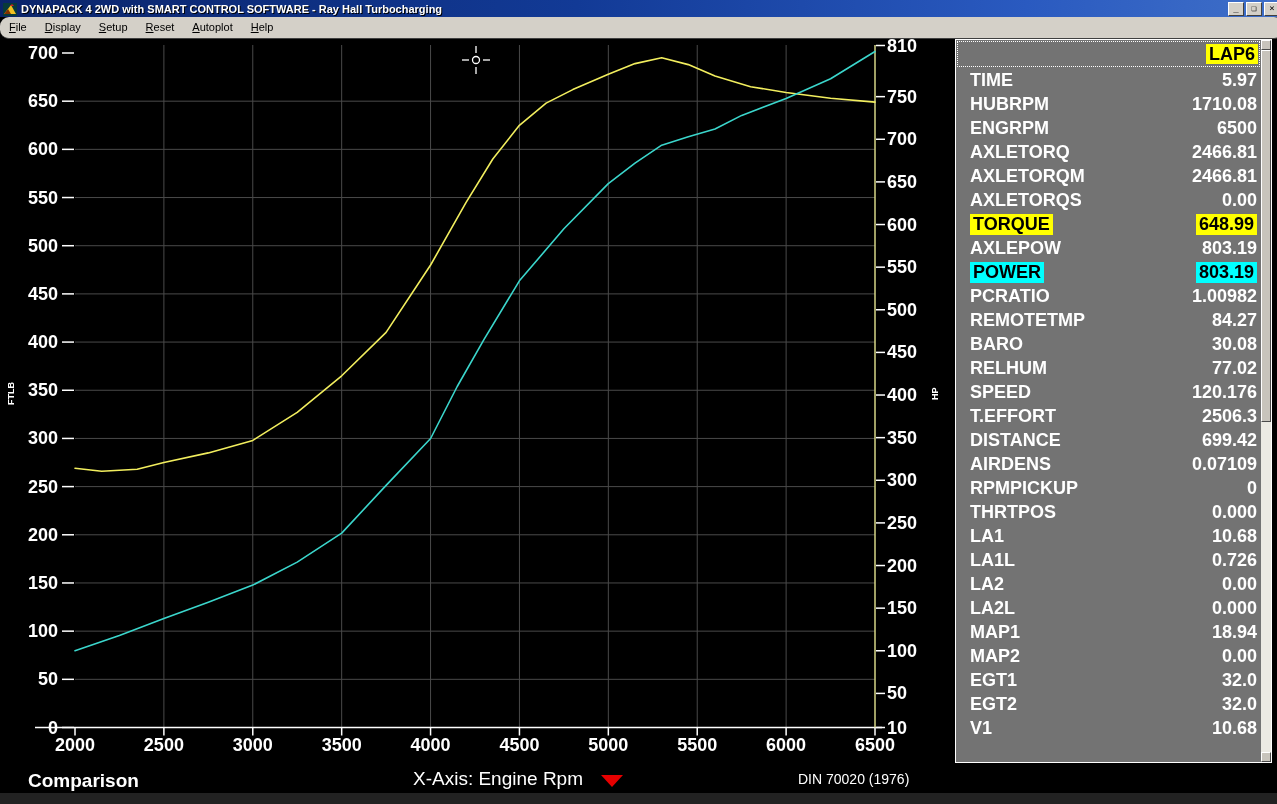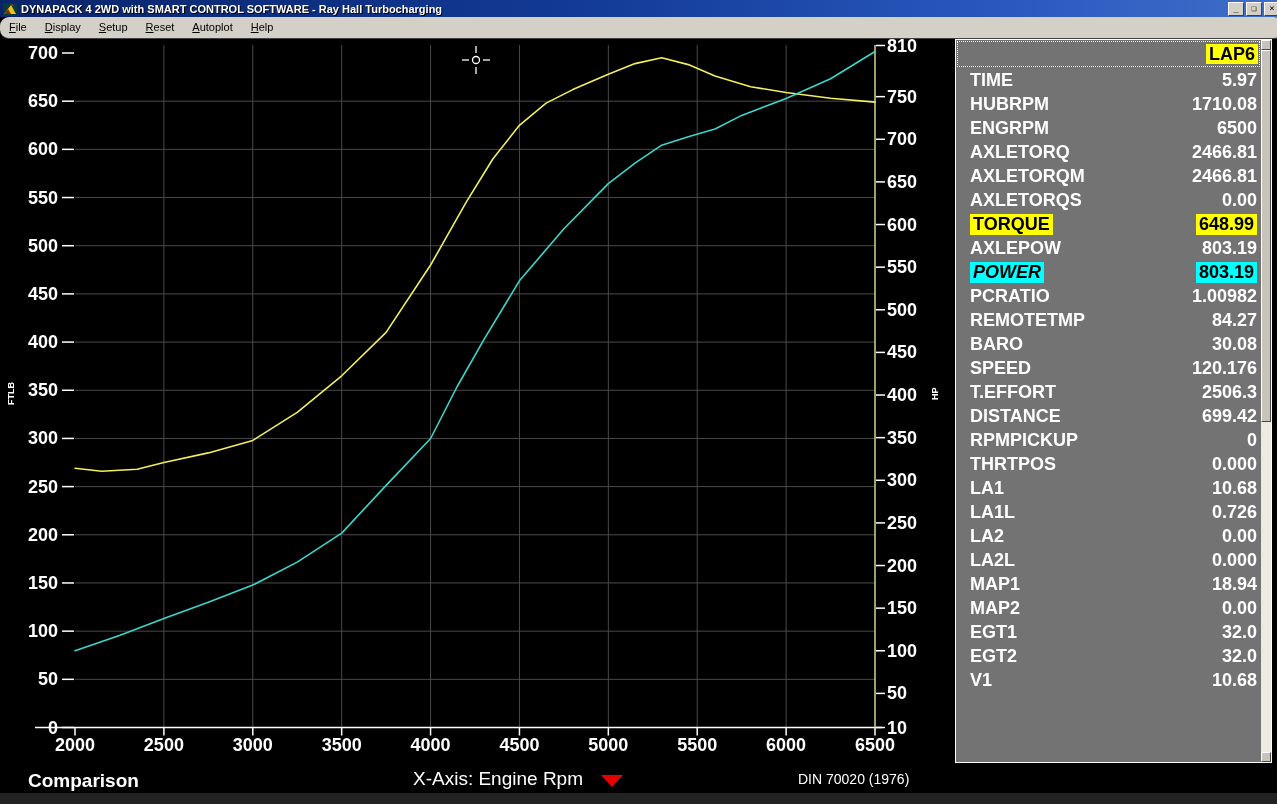--- a/index.html
+++ b/index.html
@@ -234,46 +234,54 @@
       </div>
       <div class="panel-row">
         <span class="hl" style="background: rgb(255, 255, 0);">TORQUE</span>
         <span class="hl" style="background: rgb(255, 255, 0);">648.99</span>
       </div>
       <div class="panel-row">
         <span>AXLEPOW</span>
         <span>803.19</span>
       </div>
       <div class="panel-row">
-        <span class="hl" style="background: rgb(0, 255, 255); font-style: italic;">POWER</span>
+        <span class="hl" style="background: rgb(0, 255, 255);">POWER</span>
         <span class="hl" style="background: rgb(0, 255, 255);">803.19</span>
       </div>
       <div class="panel-row">
         <span>PCRATIO</span>
         <span>1.00982</span>
       </div>
       <div class="panel-row">
         <span>REMOTETMP</span>
         <span>84.27</span>
       </div>
       <div class="panel-row">
         <span>BARO</span>
         <span>30.08</span>
       </div>
       <div class="panel-row">
+        <span>RELHUM</span>
+        <span>77.02</span>
+      </div>
+      <div class="panel-row">
         <span>SPEED</span>
         <span>120.176</span>
       </div>
       <div class="panel-row">
         <span>T.EFFORT</span>
         <span>2506.3</span>
       </div>
       <div class="panel-row">
         <span>DISTANCE</span>
         <span>699.42</span>
+      </div>
+      <div class="panel-row">
+        <span>AIRDENS</span>
+        <span>0.07109</span>
       </div>
       <div class="panel-row">
         <span>RPMPICKUP</span>
         <span>0</span>
       </div>
       <div class="panel-row">
         <span>THRTPOS</span>
         <span>0.000</span>
       </div>
       <div class="panel-row">

